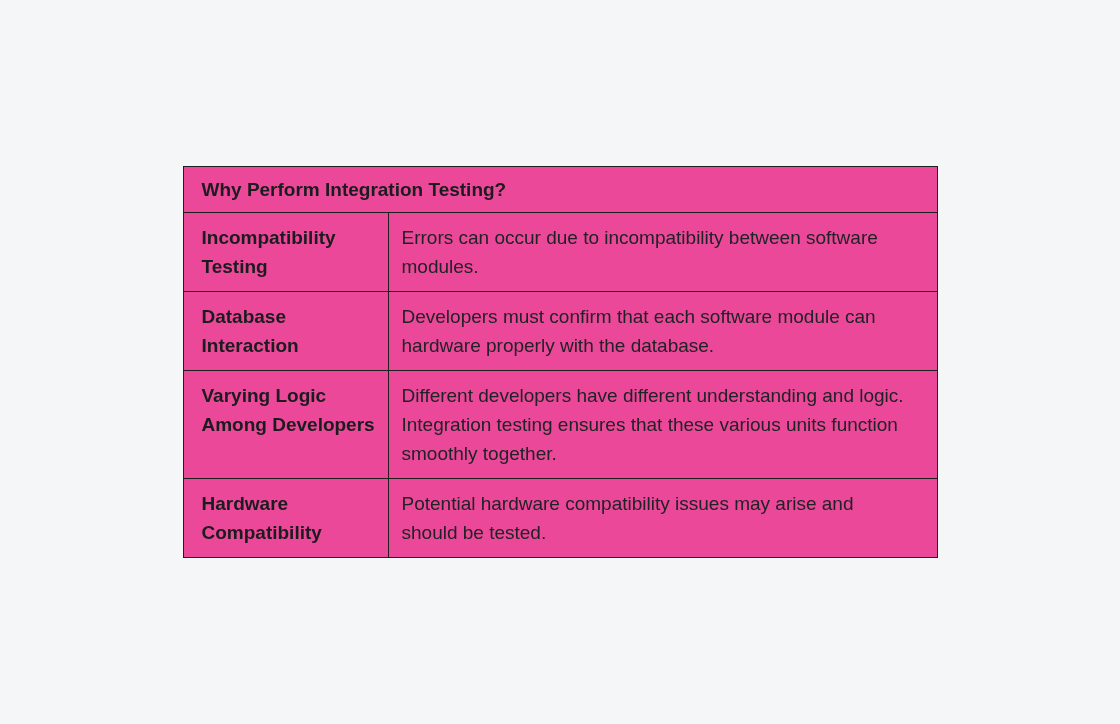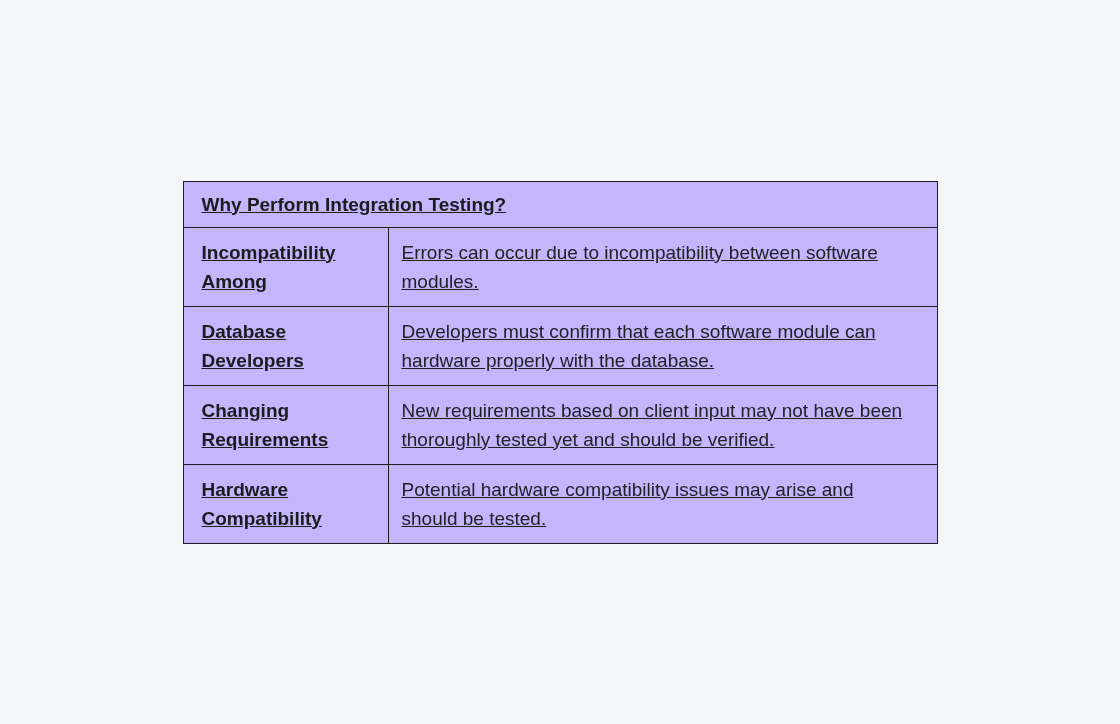--- a/index.html
+++ b/index.html
@@ -16,22 +16,21 @@
     color: #1d1f21;
     display: flex;
     align-items: center;
     justify-content: center;
   }
 
   table.info-table {
     width: 754px;
     table-layout: fixed;
     border-collapse: collapse;
-    background: #c4b5fd;
-    text-decoration: underline;
+    background: #ec4899;
   }
 
   .info-table th,
   .info-table td {
     border: 1px solid #1f1f1f;
     vertical-align: top;
     font-size: 19px;
     line-height: 29px;
     text-align: left;
   }
@@ -69,35 +68,35 @@
     <col class="col-term">
     <col class="col-desc">
   </colgroup>
   <thead>
     <tr>
       <th class="title-cell" colspan="2">Why Perform Integration Testing?</th>
     </tr>
   </thead>
   <tbody>
     <tr>
-      <td class="term-cell">Incompatibility Among</td>
+      <td class="term-cell">Incompatibility Testing</td>
       <td class="desc-cell">
         <div class="desc-text">Errors can occur due to incompatibility between software modules.</div>
       </td>
     </tr>
     <tr>
-      <td class="term-cell">Database Developers</td>
+      <td class="term-cell">Database Interaction</td>
       <td class="desc-cell">
         <div class="desc-text">Developers must confirm that each software module can hardware properly with the database.</div>
       </td>
     </tr>
     <tr>
-      <td class="term-cell">Changing Requirements</td>
+      <td class="term-cell">Varying Logic Among Developers</td>
       <td class="desc-cell">
-        <div class="desc-text">New requirements based on client input may not have been thoroughly tested yet and should be verified.</div>
+        <div class="desc-text">Different developers have different understanding and logic. Integration testing ensures that these various units function smoothly together.</div>
       </td>
     </tr>
     <tr>
       <td class="term-cell">Hardware Compatibility</td>
       <td class="desc-cell">
         <div class="desc-text">Potential hardware compatibility issues may arise and should be tested.</div>
       </td>
     </tr>
   </tbody>
 </table>

